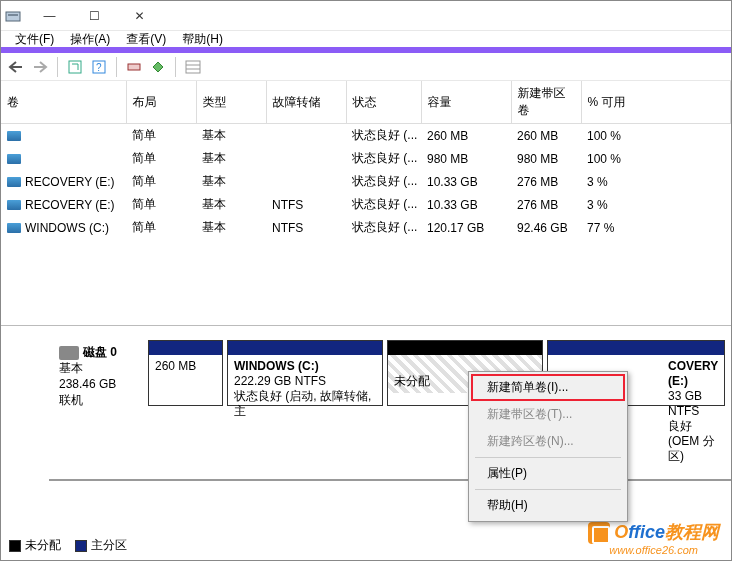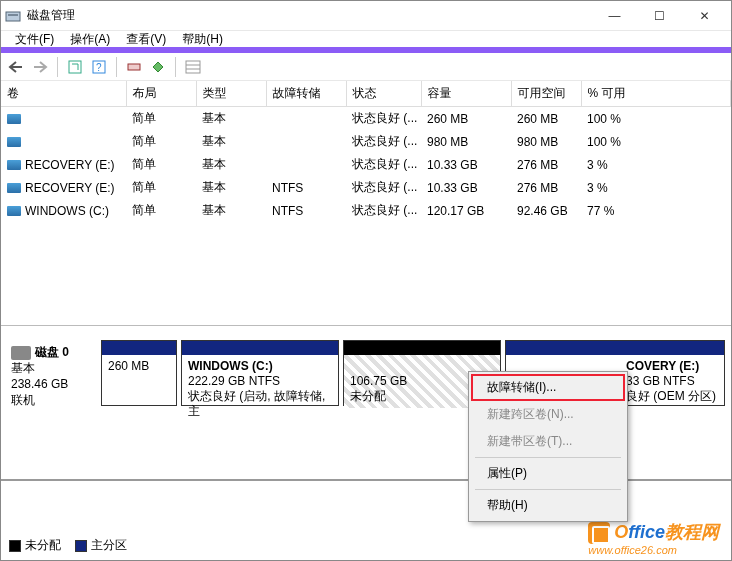--- a/index.html
+++ b/index.html
@@ -11,55 +11,54 @@
     .menubar { height: 22px; display: flex; align-items: center; padding: 0 6px; border-bottom: 6px solid #8b5cf6; }
     .menuitem { padding: 2px 8px; font-size: 12px; }
     .toolbar { height: 28px; display: flex; align-items: center; padding: 0 6px; border-bottom: 1px solid #e8e8e8; gap: 6px; }
     .toolicon { width: 18px; height: 18px; display: inline-flex; align-items: center; justify-content: center; }
     .tooldiv { width: 1px; height: 20px; background: #ccc; margin: 0 2px; }
     .content { height: 245px; border-bottom: 1px solid #bbb; overflow: hidden; }
     table { width: 100%; border-collapse: collapse; table-layout: fixed; }
     th { text-align: left; font-weight: normal; font-size: 12px; padding: 4px 6px; border-right: 1px solid #ddd; border-bottom: 1px solid #ddd; background: #fff; }
     td { font-size: 12px; padding: 3px 6px; white-space: nowrap; overflow: hidden; }
     .volicon { display: inline-block; width: 14px; height: 10px; background: linear-gradient(#4a9fd8,#2b6fa8); border-radius: 1px; vertical-align: middle; margin-right: 4px; }
-    .diskpanel { height: 155px; border-bottom: 2px solid #999; position: relative; padding: 14px 6px 6px; display: flex; gap: 4px; }
+    .diskpanel { height: 155px; border-bottom: 2px solid #999; position: relative; padding: 14px 6px 6px; display: flex; gap: 4px; margin-left: 48px; }
     .diskinfo { width: 90px; padding: 4px; }
     .diskinfo .diskicon { display: inline-block; width: 20px; height: 14px; background: #888; border-radius: 2px; margin-right: 4px; vertical-align: middle; }
     .diskinfo div { font-size: 12px; line-height: 16px; }
     .part { border: 1px solid #333; height: 66px; position: relative; }
     .part .phdr { height: 14px; background: #12267f; }
     .part.hatched .phdr { background: #000; }
     .part .pbody { padding: 4px 6px; font-size: 12px; line-height: 15px; }
     .part.hatched .pbody { background: repeating-linear-gradient(45deg,#fff,#fff 4px,#e0e0e0 4px,#e0e0e0 8px); }
     .ctxmenu { position: absolute; top: 370px; left: 467px; width: 160px; background: #f0f0f0; border: 1px solid #999; box-shadow: 2px 2px 5px rgba(0,0,0,0.3); z-index: 50; padding: 2px; }
     .ctxitem { padding: 5px 16px; font-size: 12px; color: #888; }
     .ctxitem.enabled { color: #000; }
     .ctxitem.hl { border: 2px solid #e23; padding: 3px 14px; }
     .ctxdiv { height: 1px; background: #ccc; margin: 2px 4px; }
     .legend { position: absolute; bottom: 6px; left: 8px; font-size: 12px; display: flex; gap: 14px; align-items: center; }
     .legendswatch { display: inline-block; width: 12px; height: 12px; vertical-align: middle; margin-right: 4px; border: 1px solid #333; }
     .sw-unalloc { background: #000; }
     .sw-primary { background: #12267f; }
     .logo { position: absolute; right: 12px; bottom: 4px; font-size: 18px; font-weight: bold; font-style: italic; color: #1e6fcf; }
     .logo span.o { color: #f7931e; }
-    .logo .sub { font-size: 11px; color: #f7931e; font-weight: normal; display: block; text-align: left; }
+    .logo .sub { font-size: 11px; color: #f7931e; font-weight: normal; display: block; text-align: center; }
     .logoicon { display: inline-block; width: 22px; height: 22px; background: #f7931e; border-radius: 4px; vertical-align: middle; margin-right: 4px; position: relative; }
     .logoicon::after { content: ""; position: absolute; top: 4px; left: 4px; width: 14px; height: 14px; border: 2px solid #fff; border-radius: 2px; }
   </style>
 </head>
 <body>
 
 <div class="titlebar">
   <span class="icon">
     <svg width="16" height="16">
         <rect x="1" y="4" width="14" height="9" fill="#bcd" stroke="#567"></rect>
         <rect x="3" y="6" width="10" height="2" fill="#789"></rect>
       </svg>
   </span>
-  <span class="title">磁盘管理</span>
   <div class="winbtn">—</div>
   <div class="winbtn">☐</div>
   <div class="winbtn">✕</div>
 </div>
 
 <div class="menubar">
   <div class="menuitem">文件(F)</div>
   <div class="menuitem">操作(A)</div>
   <div class="menuitem">查看(V)</div>
   <div class="menuitem">帮助(H)</div>
@@ -123,21 +122,21 @@
         <col>
       </colgroup>
     <thead>
       <tr>
         <th>卷</th>
         <th>布局</th>
         <th>类型</th>
         <th>故障转储</th>
         <th>状态</th>
         <th>容量</th>
-        <th>可用空间</th>
+        <th>新建带区卷</th>
         <th>% 可用</th>
       </tr>
     </thead>
     <tbody>
       <tr>
           <td><span class="volicon"></span><span></span></td>
           <td>简单</td>
           <td>基本</td>
           <td></td>
           <td>状态良好 (...</td>
@@ -207,38 +206,37 @@
     <div class="pbody">
         <div><b>WINDOWS  (C:)</b></div>
         <div>222.29 GB NTFS</div>
         <div>状态良好 (启动, 故障转储, 主</div>
       </div>
   </div>
   <div class="part hatched" style="width:158px">
     <div class="phdr"></div>
     <div class="pbody">
         <div>&nbsp;</div>
-        <div>106.75 GB</div>
         <div>未分配</div>
       </div>
   </div>
   <div class="part" style="flex:1">
     <div class="phdr"></div>
     <div class="pbody" style="padding-left:120px">
         <div><b>COVERY  (E:)</b></div>
         <div>33 GB NTFS</div>
         <div>良好 (OEM 分区)</div>
       </div>
   </div>
 </div>
 
 <div class="ctxmenu">
-  <div class="ctxitem enabled hl">故障转储(I)...</div>
+  <div class="ctxitem enabled hl">新建简单卷(I)...</div>
+  <div class="ctxitem">新建带区卷(T)...</div>
   <div class="ctxitem">新建跨区卷(N)...</div>
-  <div class="ctxitem">新建带区卷(T)...</div>
   <div class="ctxdiv"></div>
   <div class="ctxitem enabled">属性(P)</div>
   <div class="ctxdiv"></div>
   <div class="ctxitem enabled">帮助(H)</div>
 </div>
 
 <div class="legend">
   <span><span class="legendswatch sw-unalloc"></span><span>未分配</span></span>
   <span><span class="legendswatch sw-primary"></span><span>主分区</span></span>
 </div>

